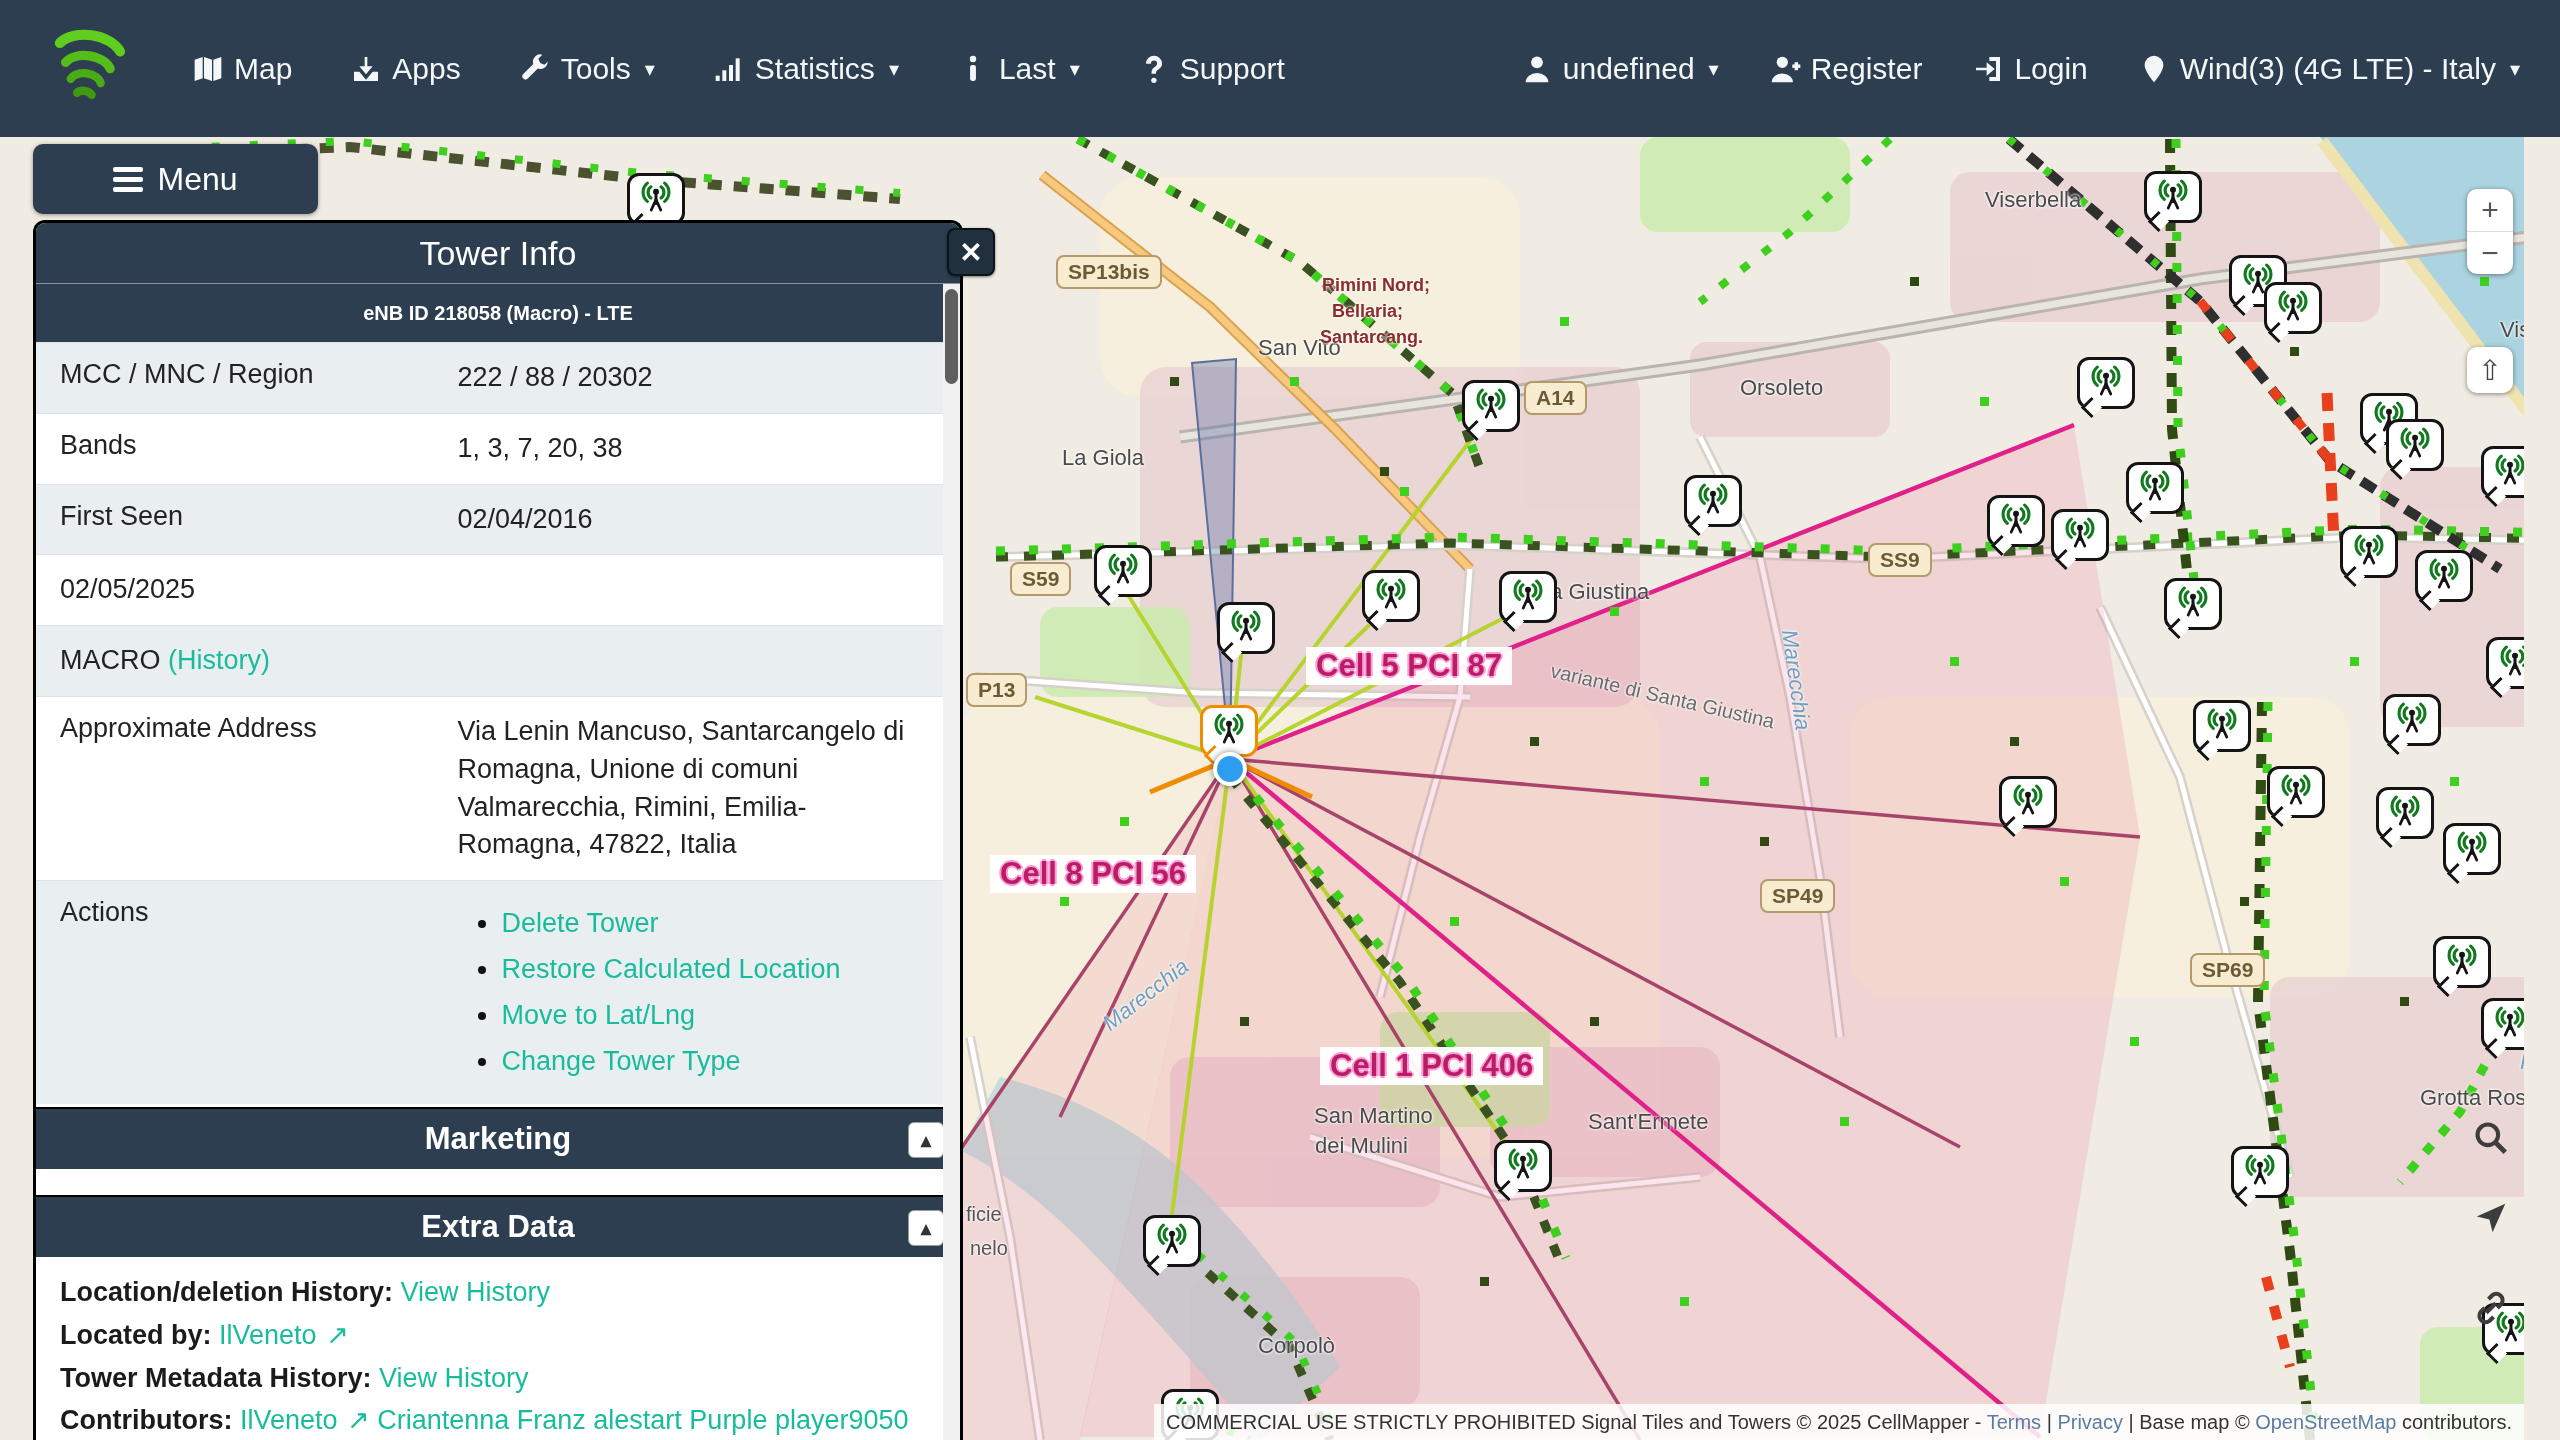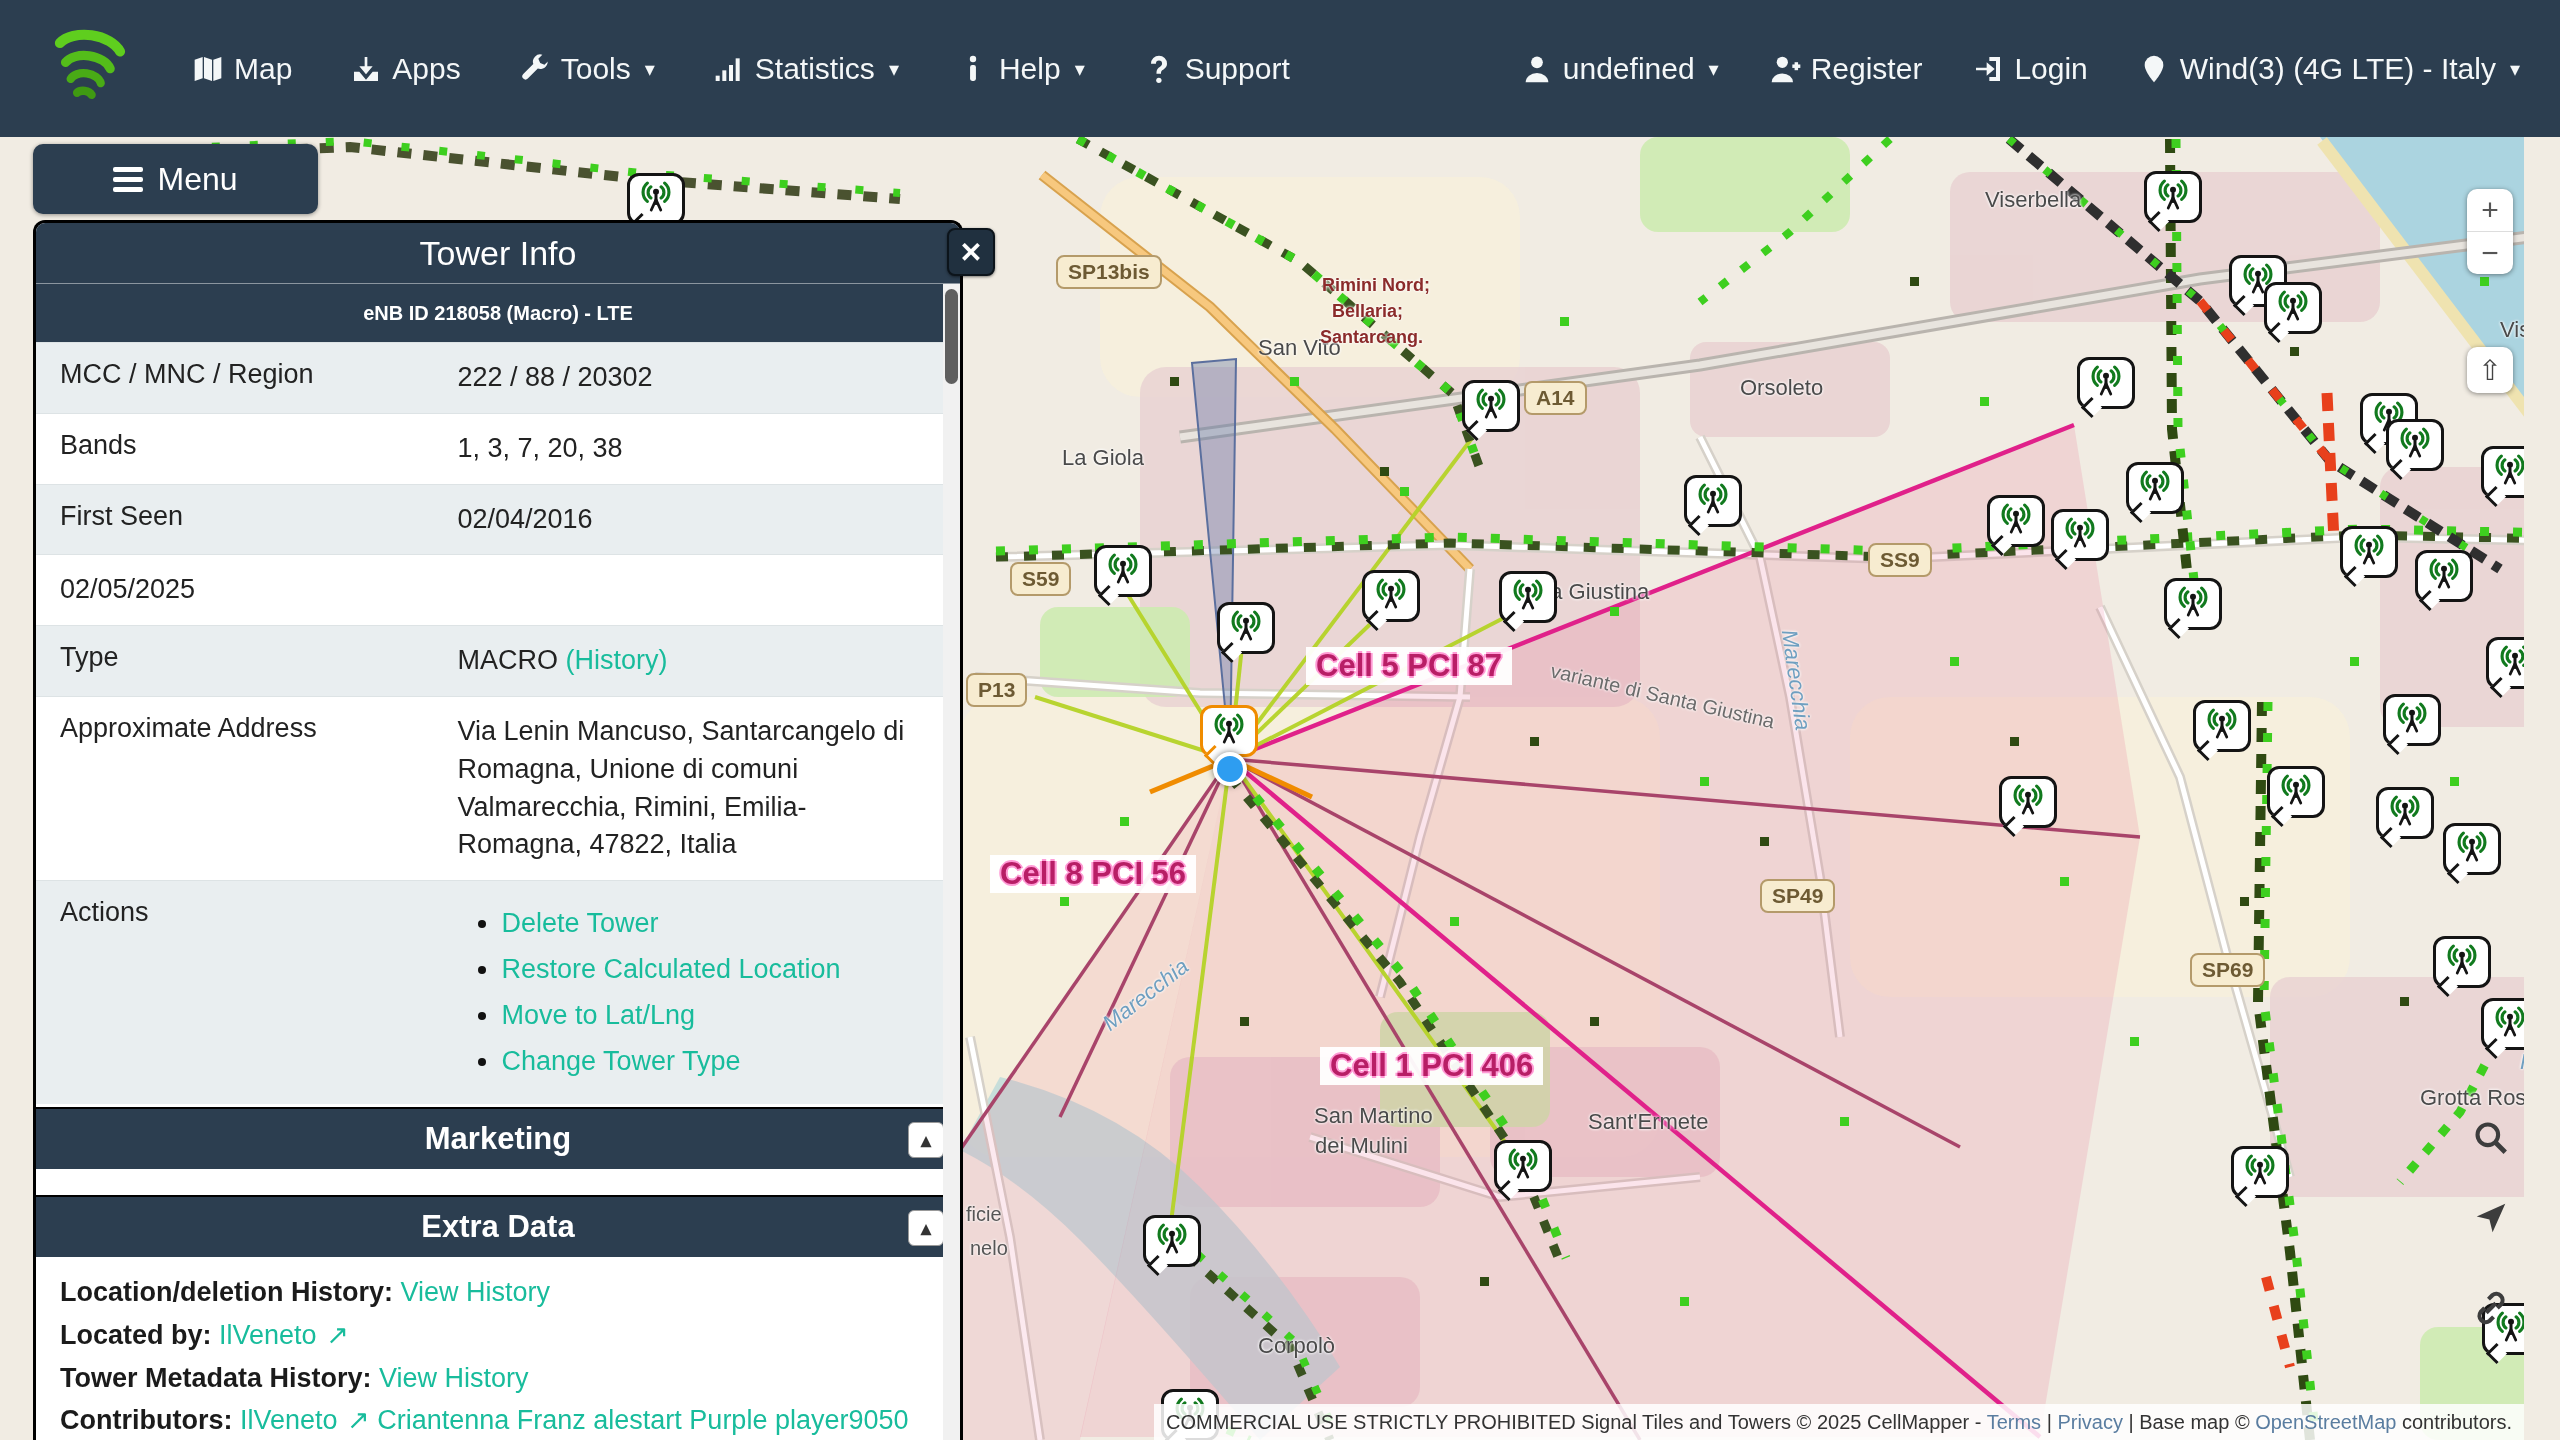--- a/index.html
+++ b/index.html
@@ -136,21 +136,21 @@
         <span>Statistics</span>
         <span class="caret">▾</span>
       </div>
       <div class="nav-item">
         <span class="ni">
           <svg viewBox="0 0 24 24" fill="#f4f7f8">
             <circle cx="12" cy="4.5" r="2.4"></circle>
             <rect x="9.8" y="9" width="4.4" height="12" rx="1.6"></rect>
           </svg>
         </span>
-        <span>Help</span>
+        <span>Last</span>
         <span class="caret">▾</span>
       </div>
       <div class="nav-item">
         <span class="ni">
           <svg viewBox="0 0 24 24" fill="#f4f7f8">
             <path d="M12 2 a6 6 0 0 1 6 6 c0 3-2.5 4-3.6 5 -0.8.7-0.9 1.4-0.9 2.5 h-3.4 c0-2 .3-3.2 1.6-4.4 1.2-1.1 2.6-1.7 2.6-3.1 a2.3 2.3 0 0 0 -4.6 0 H6 A6 6 0 0 1 12 2 Z"></path>
             <circle cx="11.9" cy="20.5" r="2"></circle>
           </svg>
         </span>
         <span>Support</span>
@@ -744,21 +744,20 @@
         <div class="val"><span>1, 3, 7, 20, 38</span></div>
       </div>
       <div class="info-row">
         <div class="lbl">First Seen</div>
         <div class="val"><span>02/04/2016</span></div>
       </div>
       <div class="info-row">
         <div class="val"><span>02/05/2025</span></div>
       </div>
       <div class="info-row">
-        <div class="lbl">Type</div>
         <div class="val"><span>MACRO </span><span class="tlink">(History)</span></div>
       </div>
       <div class="info-row">
         <div class="lbl">Approximate Address</div>
         <div class="val"><span>Via Lenin Mancuso, Santarcangelo di Romagna, Unione di comuni Valmarecchia, Rimini, Emilia-Romagna, 47822, Italia</span></div>
       </div>
       <div class="info-row">
         <div class="lbl">Actions</div>
         <div class="val">
           <ul>

